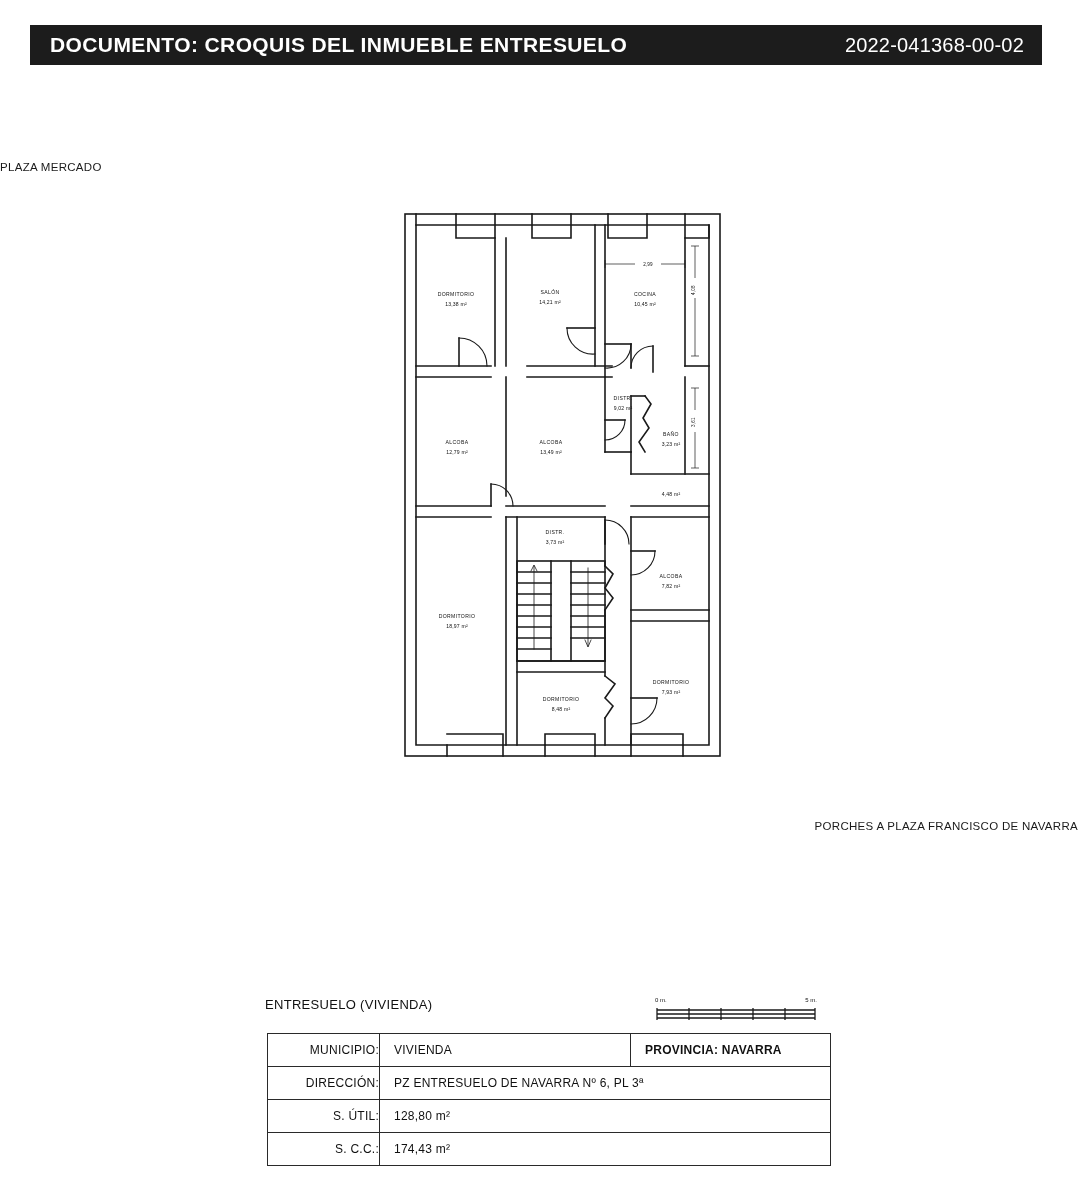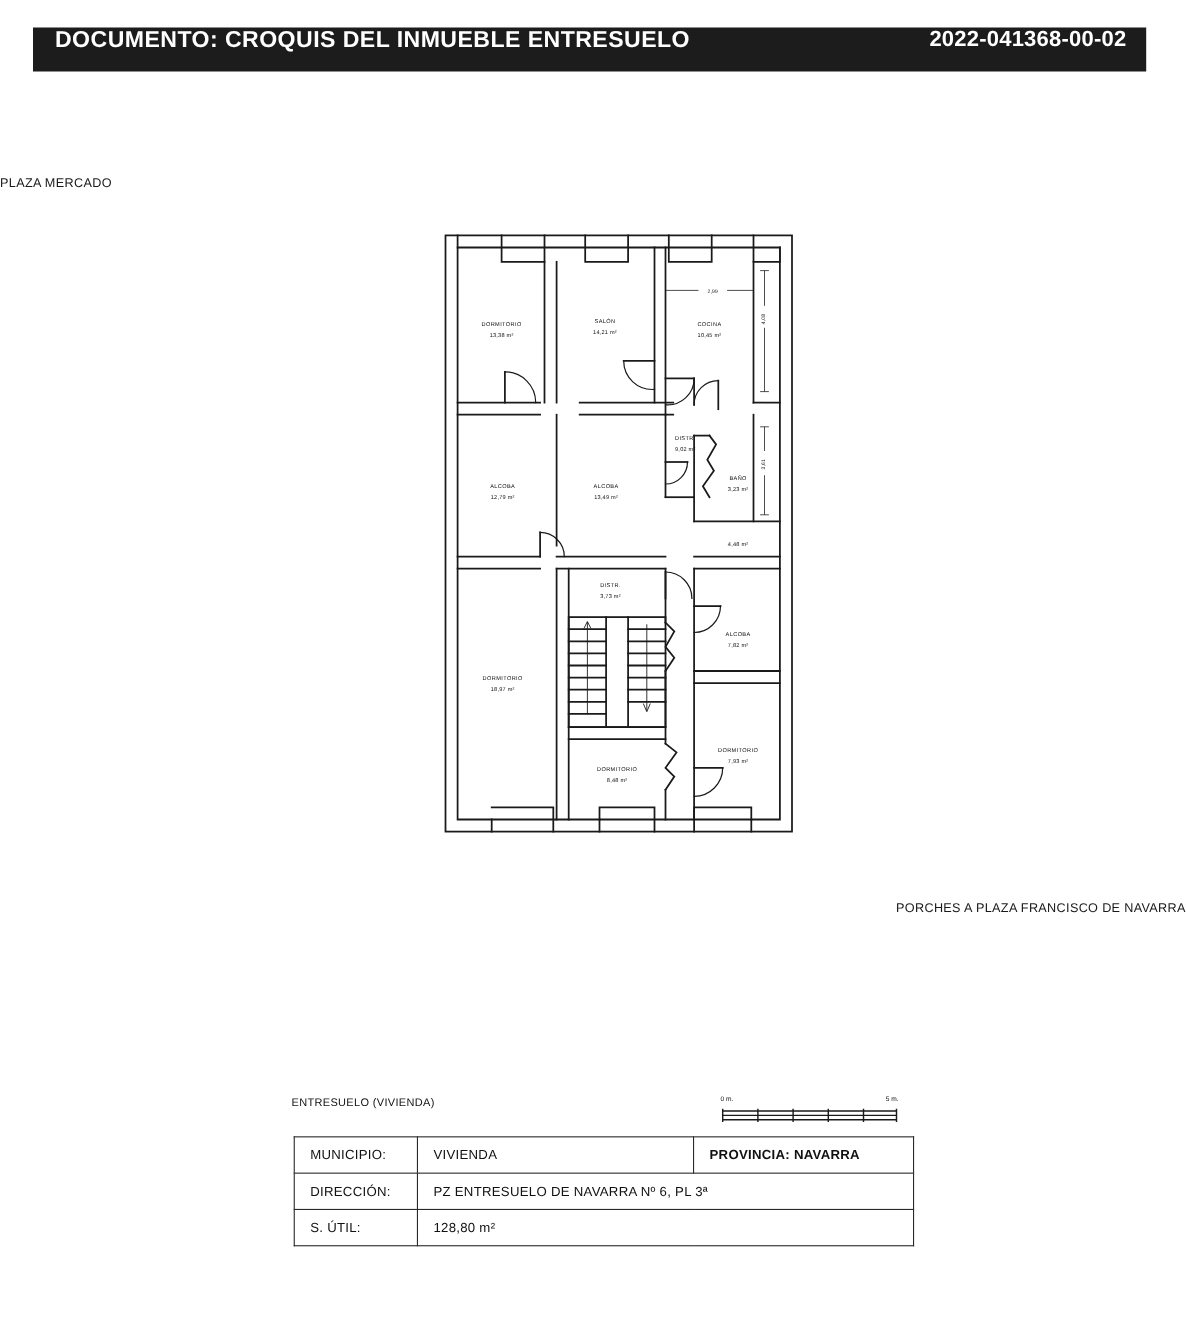--- a/index.html
+++ b/index.html
@@ -16,34 +16,35 @@
 
   
   .header-bar {
     position: absolute;
     left: 30px;
     top: 25px;
     width: 1012px;
     height: 40px;
     background: #1c1c1c;
     display: flex;
+    align-items: center;
     justify-content: space-between;
     padding: 0 18px 0 20px;
   }
   .header-title {
     color: #ffffff;
     font-size: 21px;
     font-weight: bold;
     letter-spacing: 0.4px;
     white-space: nowrap;
   }
   .header-ref {
     color: #ffffff;
     font-size: 20px;
-    font-weight: bold;
+    font-weight: normal;
     letter-spacing: 0.2px;
     white-space: nowrap;
   }
 
   
   .plan-caption-top {
     position: absolute;
     left: 0;
     top: 161px;
     width: 1078px;
@@ -92,21 +93,21 @@
     letter-spacing: 0.2px;
     fill: #111;
     text-anchor: middle;
   }
 
   
   .floor-label {
     position: absolute;
     left: 265px;
     top: 997px;
-    font-size: 10px;
+    font-size: 13px;
     letter-spacing: 0.3px;
     color: #111;
     white-space: nowrap;
   }
   .scalebar {
     position: absolute;
     left: 655px;
     top: 999px;
     width: 162px;
     height: 22px;
@@ -132,21 +133,21 @@
   .info-table td {
     border: 1.1px solid #2a2a2a;
     height: 33px;
     font-size: 12px;
     letter-spacing: 0.25px;
     color: #111;
     padding: 0 0 0 14px;
     vertical-align: middle;
     white-space: nowrap;
   }
-  .td-key { width: 112px; }
+  .td-key { width: 112px; text-align: right; }
   .td-val { }
   .td-prov { width: 200px; font-weight: bold; }
 </style>
 </head>
 <body>
 
 <div class="header-bar">
   <span class="header-title">DOCUMENTO: CROQUIS DEL INMUEBLE ENTRESUELO</span>
   <span class="header-ref">2022-041368-00-02</span>
 </div>
@@ -367,14 +368,18 @@
       <td class="td-prov">PROVINCIA: NAVARRA</td>
     </tr>
     <tr>
       <td class="td-key">DIRECCIÓN:</td>
       <td class="td-val" colspan="2">PZ ENTRESUELO DE NAVARRA Nº 6, PL 3ª</td>
     </tr>
     <tr>
       <td class="td-key">S. ÚTIL:</td>
       <td class="td-val" colspan="2">128,80 m²</td>
     </tr>
+    <tr>
+      <td class="td-key">S. C.C.:</td>
+      <td class="td-val" colspan="2">174,43 m²</td>
+    </tr>
   </tbody>
 </table>
 
 </body></html>

